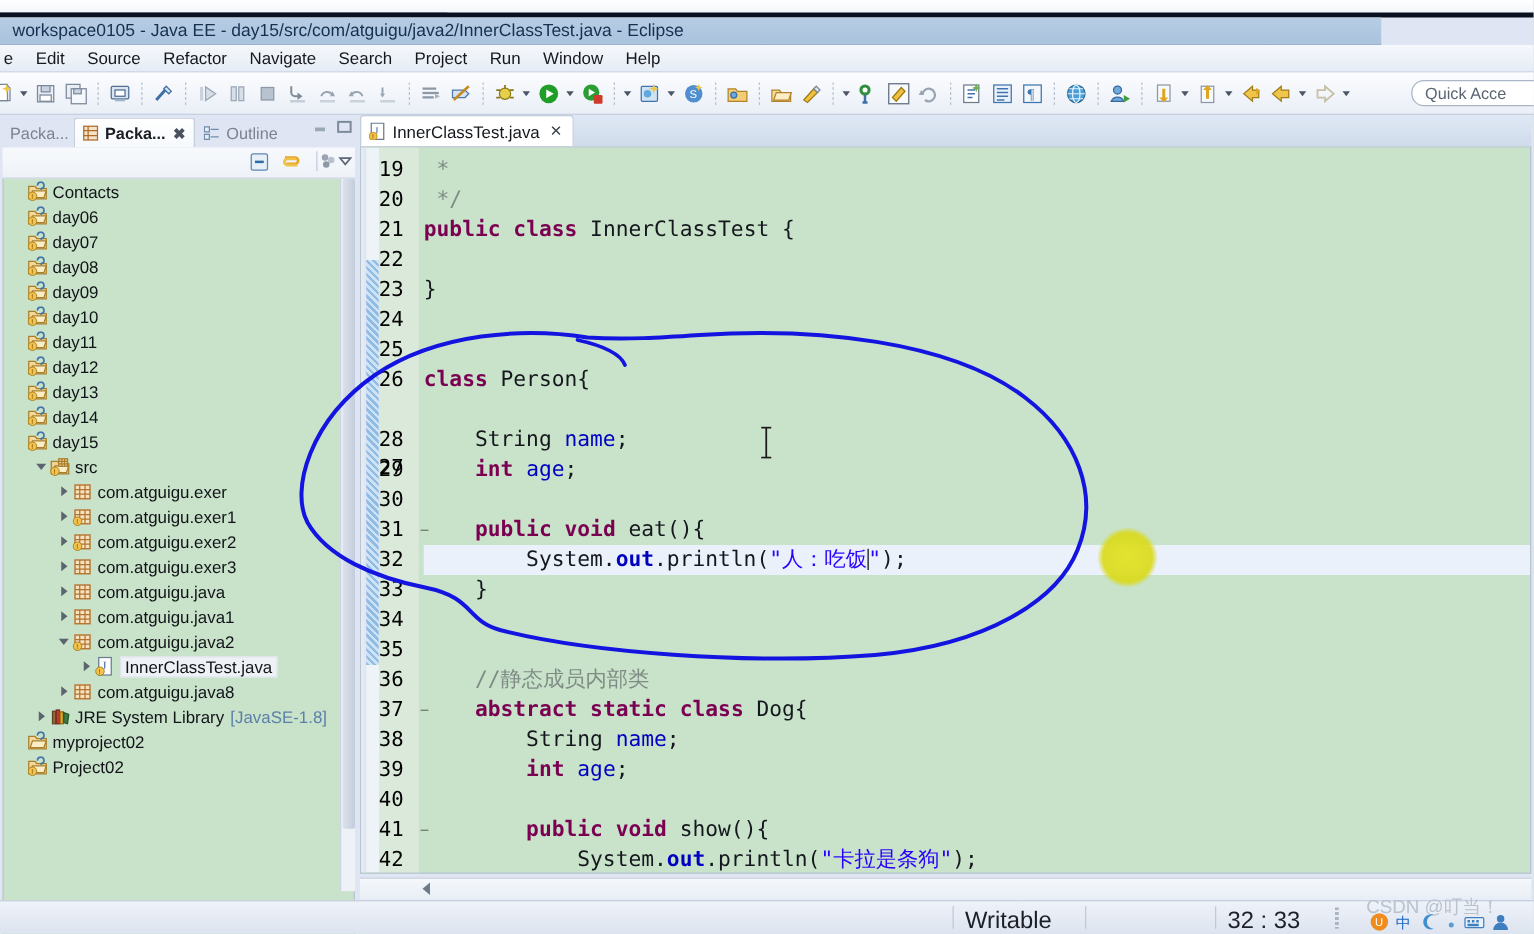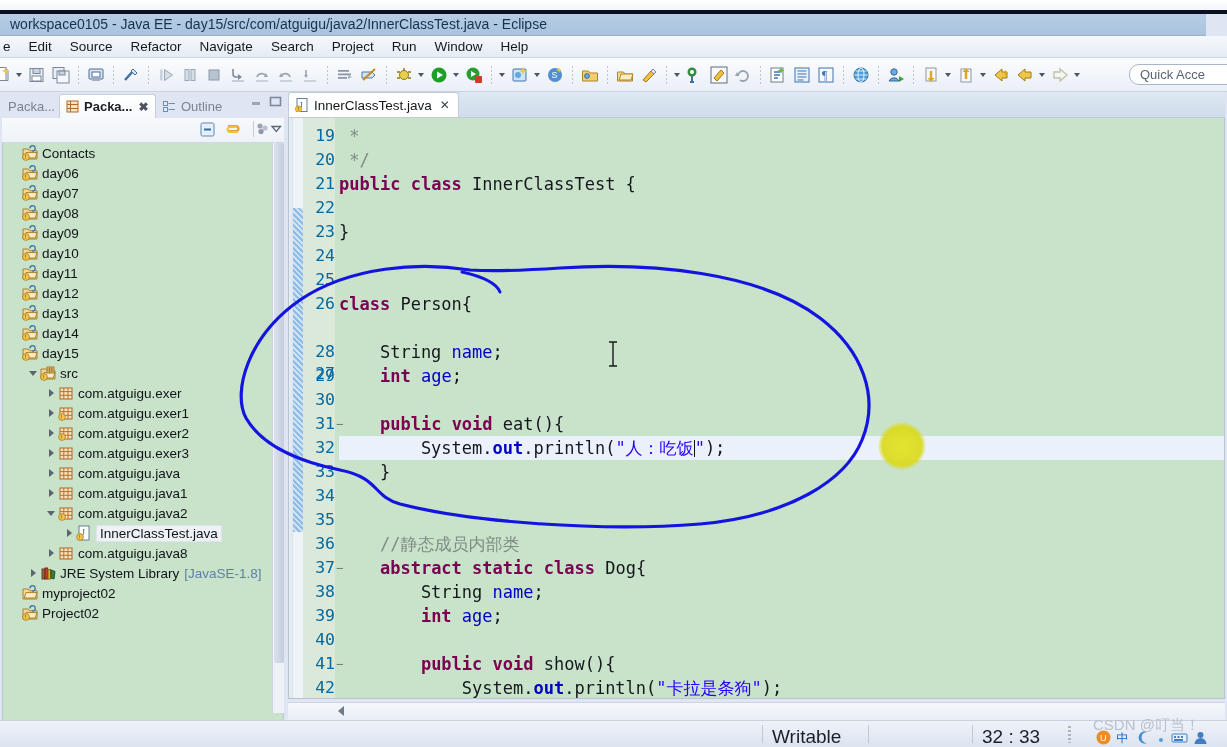--- a/index.html
+++ b/index.html
@@ -15,21 +15,21 @@
 
   
   .topstrip { position:absolute; left:0; top:0; width:1227px; height:14px;
               background:linear-gradient(#ffffff,#eef2f9); }
   .topstrip .blackline { position:absolute; left:0; bottom:0; width:1227px; height:4px;
               background:#0a1020; }
   .topstrip .greyline  { position:absolute; left:0; bottom:2px; width:358px; height:2px;
               background:#7b8796; }
 
   
-  .titlebar { position:absolute; left:0; top:14px; width:1206px; height:22px;
+  .titlebar { position:absolute; left:0; top:14px; width:1105px; height:22px;
               background:linear-gradient(#b8cde4,#a9c2de);
               border-bottom:1px solid #9ab2cf; }
   .titlebar .ttl { position:absolute; left:10px; top:2px; font-size:14px; color:#16314f;
               font-family:"Liberation Sans", sans-serif; white-space:nowrap; }
 
   
   .menubar { position:absolute; left:0; top:36px; width:1227px; height:22px;
              background:linear-gradient(#f5f8fc,#e6ecf5); border-bottom:1px solid #cdd7e4; }
   .menubar .items { position:absolute; left:-6px; top:1px; display:flex; }
   .menubar .mi { padding:2px 9px; font-size:13.5px; color:#15181c; white-space:nowrap;
@@ -106,21 +106,21 @@
             overflow:hidden; }
   .gutter { position:absolute; left:0; top:0; width:4px; height:100%;
             background:linear-gradient(90deg,#e9eef5,#dde4ee); }
   .changebar { position:absolute; left:4px; top:90px; width:10px; height:324px;
             background:repeating-linear-gradient(45deg,#8fbce4 0 2px,#cfe2f4 2px 4px); }
   .linenos { position:absolute; left:0; top:0; width:46px; height:100%;
             background:linear-gradient(90deg,#eef3f8 0 14px,#dbe9db 14px 46px); }
   .codearea { position:absolute; left:0; top:0; width:937px; height:582px;
             font-family:"DejaVu Sans Mono", monospace; font-size:17px; }
   .ln { position:absolute; height:24px; line-height:24px; }
-  .lnum { left:14px; width:32px; text-align:right; color:#0369a1; font-size:16.5px;
+  .lnum { left:14px; width:32px; text-align:left; color:#000000; font-size:16.5px;
           font-family:"DejaVu Sans Mono", monospace; }
   .fold { position:absolute; left:47px; width:10px; height:24px; line-height:24px;
           color:#6d7a70; font-size:12px; }
   .ctext { left:50px; white-space:pre; color:#14181d; }
   .hl { position:absolute; left:50px; top:0; width:887px; height:24px; background:#eaf1fb; }
   .kw { color:#7b0052; font-weight:bold; }
   .str { color:#2a00ff; }
   .cmt { color:#7f8c85; }
   .fld { color:#0000c0; }
   .stc { color:#0000c0; font-weight:bold; }

